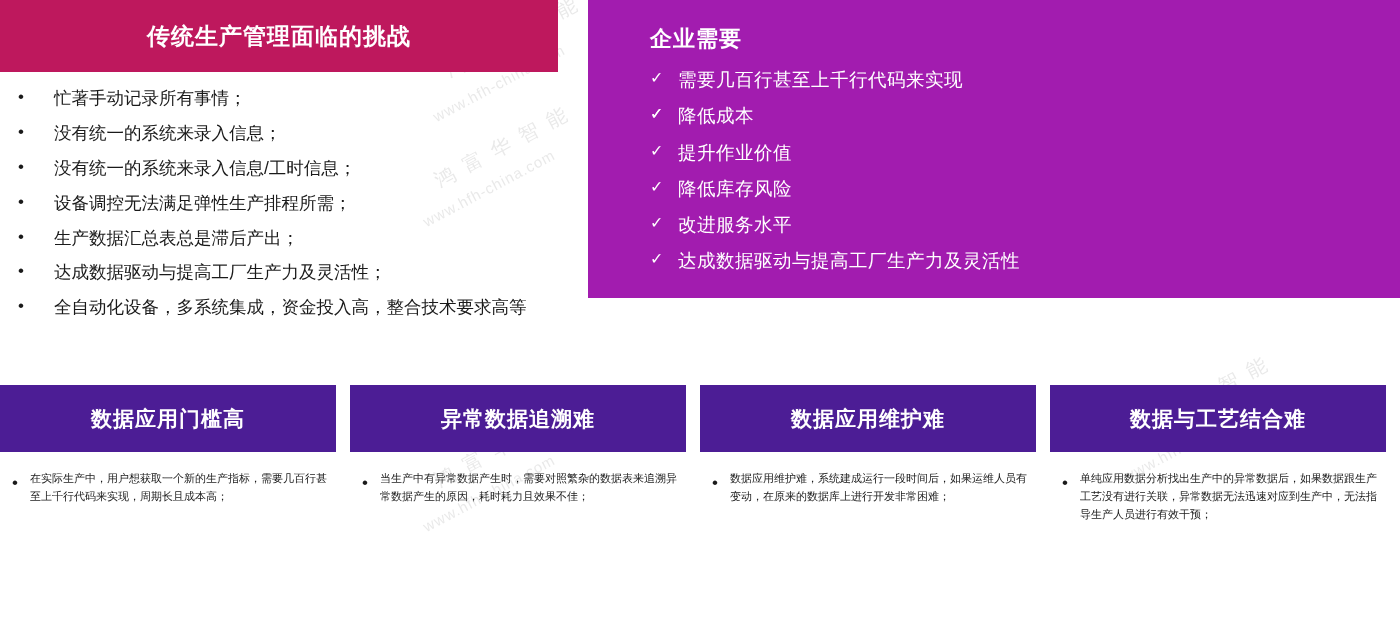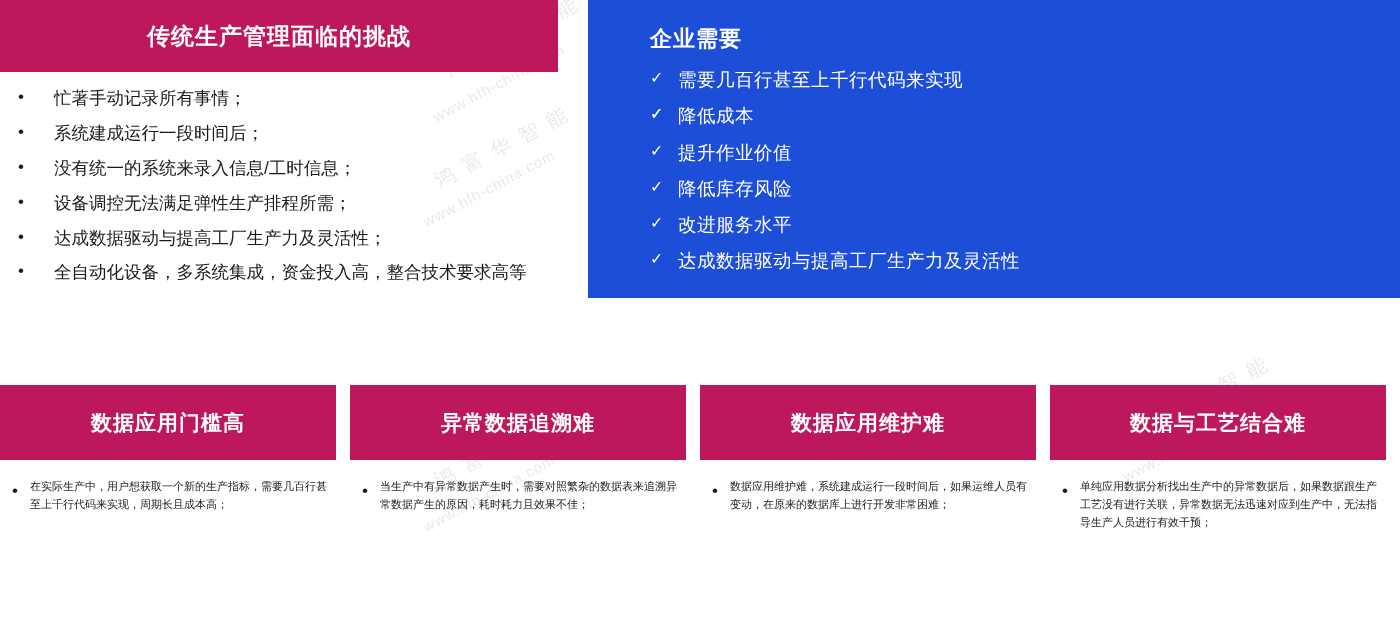--- a/index.html
+++ b/index.html
@@ -67,21 +67,21 @@
     top: -1px;
     font-size: 17px;
     color: #1a1a1a;
   }
 
   
   .panel-right {
     position: absolute;
     left: 588px; top: 0;
     width: 812px; height: 298px;
-    background: #1d4ed8;
+    background: #a21caf;
     color: #ffffff;
     padding: 18px 26px 10px 62px;
   }
   .panel-right h2 {
     margin: 6px 0 12px 0;
     font-size: 22px;
     font-weight: bold;
     letter-spacing: 1px;
   }
   .check-list { margin: 0; padding: 0; list-style: none; }
@@ -102,23 +102,23 @@
 
   
   .cards {
     position: absolute;
     left: 0; top: 385px;
     width: 1400px;
     display: flex;
   }
   .card { width: 350px; padding: 0 0 0 0; }
   .card .card-head {
-    background: #be185d;
-    color: #ffffff;
-    height: 75px;
+    background: #4c1d95;
+    color: #ffffff;
+    height: 67px;
     margin: 0 14px 0 0;
     display: flex;
     align-items: center;
     justify-content: center;
     font-size: 21px;
     font-weight: bold;
     letter-spacing: 1px;
   }
   .card:first-child .card-head { margin-left: 0; }
   .card .card-body { padding: 18px 18px 0 0; }
@@ -153,23 +153,24 @@
   <div class="wm small" style="left:1180px; top:105px;">www.hfh-china.com</div>
   <div class="wm" style="left:430px; top:470px;">鸿 富 华 智 能</div>
   <div class="wm small" style="left:420px; top:520px;">www.hfh-china.com</div>
   <div class="wm" style="left:1130px; top:420px;">鸿 富 华 智 能</div>
   <div class="wm small" style="left:1120px; top:470px;">www.hfh-china.com</div>
 
   <div class="panel-left">
     <div class="teal-head">传统生产管理面临的挑战</div>
     <ul class="bullet-list">
       <li>忙著手动记录所有事情；</li>
-      <li>系统建成运行一段时间后；</li>
+      <li>没有统一的系统来录入信息；</li>
       <li>没有统一的系统来录入信息/工时信息；</li>
       <li>设备调控无法满足弹性生产排程所需；</li>
+      <li>生产数据汇总表总是滞后产出；</li>
       <li>达成数据驱动与提高工厂生产力及灵活性；</li>
       <li>全自动化设备，多系统集成，资金投入高，整合技术要求高等</li>
     </ul>
   </div>
 
   <div class="panel-right">
     <h2>企业需要</h2>
     <ul class="check-list">
       <li><span class="ck">✓</span><span>需要几百行甚至上千行代码来实现</span></li>
       <li><span class="ck">✓</span></li>

